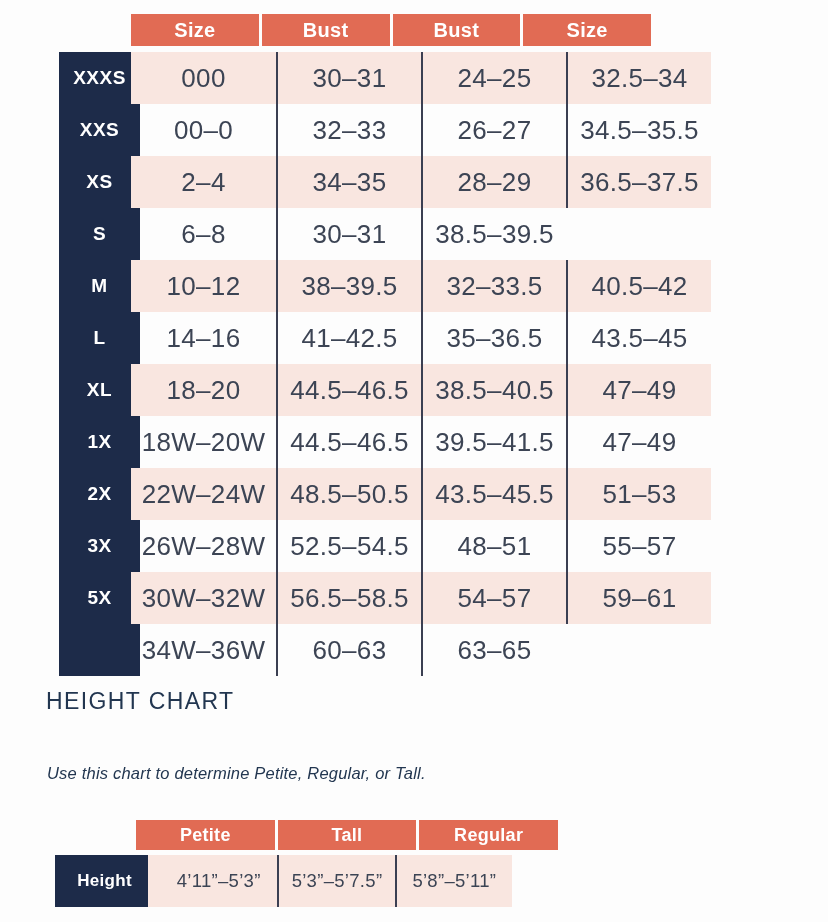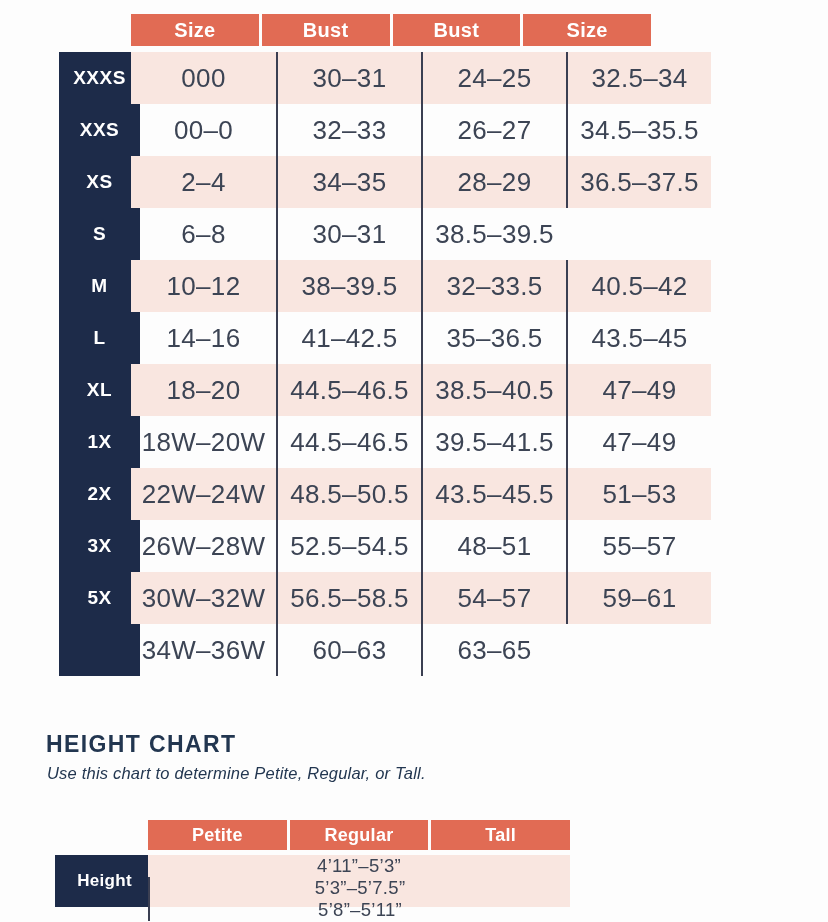--- a/index.html
+++ b/index.html
@@ -27,40 +27,40 @@
   .size-body{position:absolute;left:131px;top:52px;width:580px;}
   .trow{display:grid;grid-template-columns:repeat(4,1fr);height:52px;}
   .trow.pink{background:var(--pink,#f9e6e0);}
   .tcell{
     display:flex;align-items:center;justify-content:center;
     font-size:26px;font-weight:500;color:var(--text_dark,#3c4454);letter-spacing:.3px;
   }
   .tcell + .tcell{border-left:2px solid var(--divider,#3b3f52);}
   
   .hc-title{
-    position:absolute;left:46px;top:731px;font-size:23px;font-weight:bold;
+    position:absolute;left:46px;top:688px;font-size:23px;font-weight:normal;
     color:var(--heading,#223650);letter-spacing:1.4px;
   }
   .hc-sub{
     position:absolute;left:47px;top:764px;font-size:16.5px;font-weight:500;
     color:var(--heading,#223650);letter-spacing:.2px;font-style:italic;
   }
   .hc-header{
-    position:absolute;left:148px;top:820px;width:422px;height:30px;
+    position:absolute;left:136px;top:820px;width:422px;height:30px;
     display:grid;grid-template-columns:repeat(3,1fr);column-gap:3px;
   }
   .hc-header .hcell{font-size:18px;}
   .hc-label{
     position:absolute;left:47px;top:855px;width:99px;height:52px;
     background:var(--navy,#1d2b49);color:#fff;font-weight:bold;font-size:17px;
     display:flex;align-items:center;justify-content:center;letter-spacing:.3px;margin-left:8px;
   }
   .hc-values{
-    position:absolute;left:148px;top:855px;width:422px;height:52px;
-    background:var(--pink,#f9e6e0);display:grid;grid-template-columns:repeat(1,1fr);
+    position:absolute;left:148px;top:855px;width:352px;height:52px;
+    background:var(--pink,#f9e6e0);display:grid;grid-template-columns:repeat(3,1fr);padding-left:12px;
   }
   .vcell{
     display:flex;align-items:center;justify-content:center;
     font-size:18.5px;font-weight:500;color:var(--text_dark,#3c4454);letter-spacing:.3px;
   }
   .vcell + .vcell{border-left:2px solid var(--divider,#3b3f52);}
 </style>
 </head>
 <body>
 
@@ -158,22 +158,22 @@
       <div class="tcell">60–63</div>
       <div class="tcell">63–65</div>
     </div>
   </div>
 
   <div class="hc-title">HEIGHT CHART</div>
   <div class="hc-sub">Use this chart to determine Petite, Regular, or Tall.</div>
 
   <div class="hc-header">
     <div class="hcell">Petite</div>
+    <div class="hcell">Tall</div>
     <div class="hcell">Regular</div>
-    <div class="hcell">Tall</div>
   </div>
 
   <div class="hc-label">Height</div>
 
   <div class="hc-values">
     <div class="vcell">4’11”–5’3”</div>
     <div class="vcell">5’3”–5’7.5”</div>
     <div class="vcell">5’8”–5’11”</div>
   </div>
 

